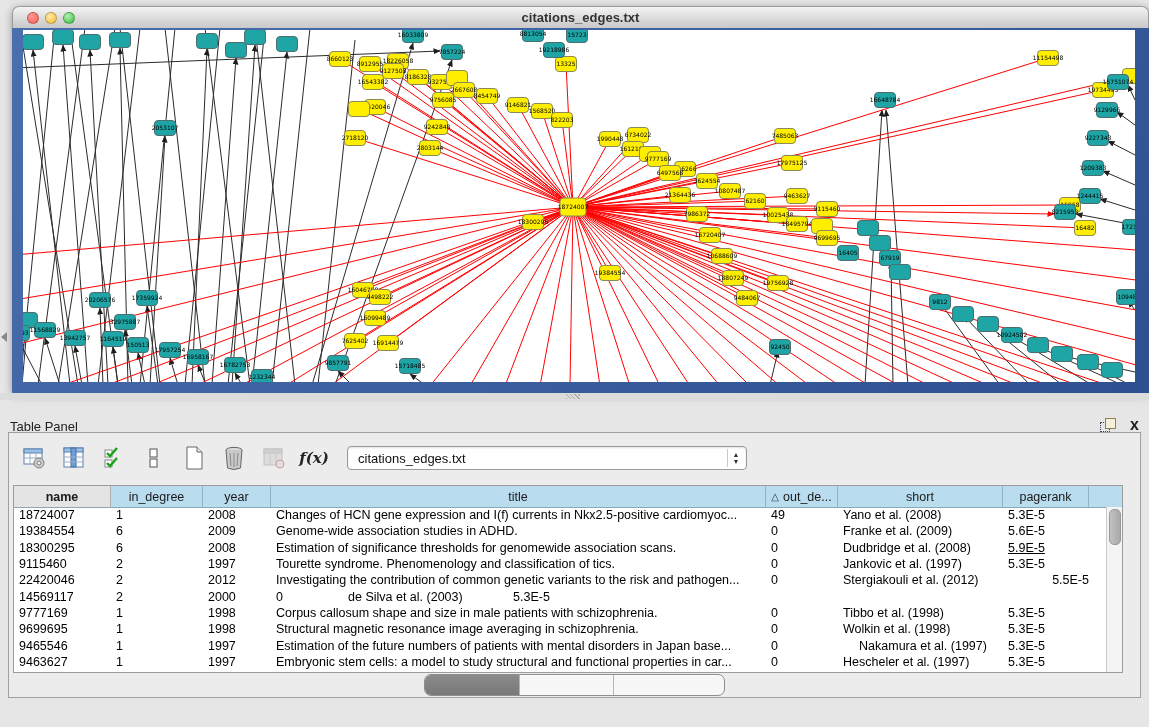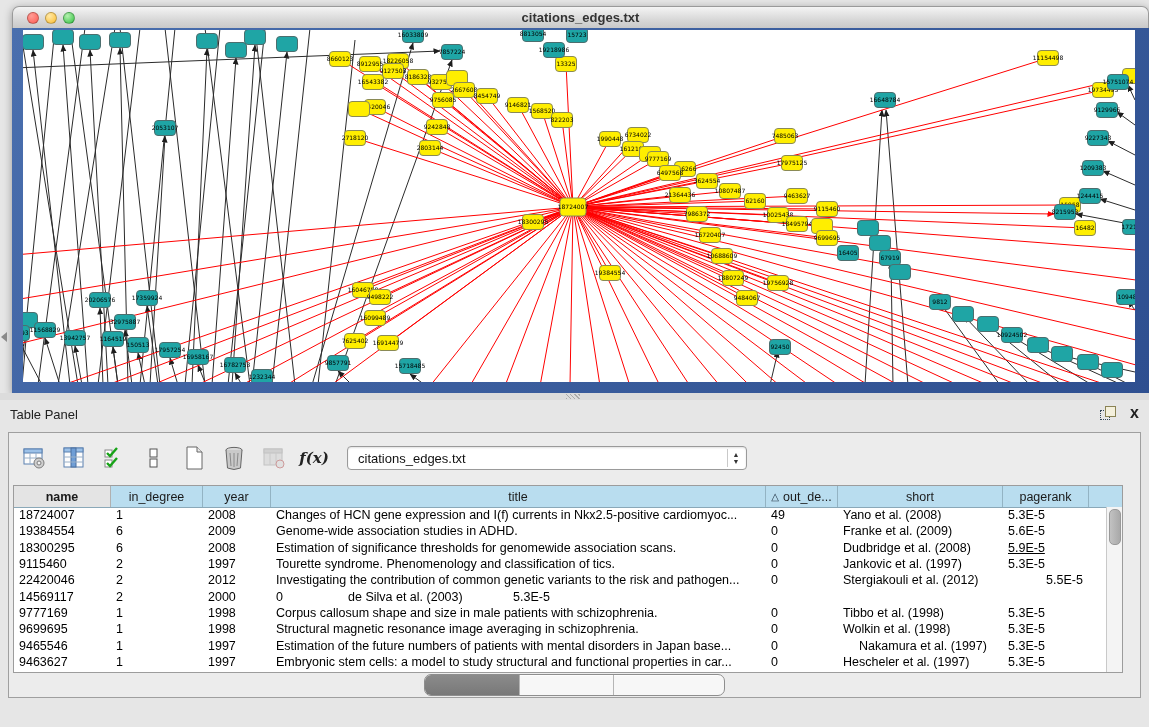--- a/index.html
+++ b/index.html
@@ -21,21 +21,21 @@
 
   
   .notch{position:absolute;left:1px;top:332px;width:0;height:0;border-top:5px solid transparent;border-bottom:5px solid transparent;border-right:6px solid #8a8a8a;}
 
   
   .splitter{position:absolute;left:0;top:393px;width:1149px;height:7px;background:#dcdcdc;}
   .grip{position:absolute;left:566px;top:1px;width:14px;height:5px;
     background:repeating-linear-gradient(45deg,#aaa 0 1px,transparent 1px 3px);}
 
   
-  .panel-header{position:absolute;left:0;top:400px;width:1149px;height:30px;background:#e6e6e6;}
+  .panel-header{position:absolute;left:0;top:412px;width:1149px;height:30px;background:#e6e6e6;}
   .panel-title{position:absolute;left:10px;top:7px;font-size:13px;color:#222;}
   .ph-icons{position:absolute;right:10px;top:6px;display:flex;gap:14px;align-items:center;}
   .float-ico{width:16px;height:14px;position:relative;}
   .float-ico .sq1{position:absolute;left:0;bottom:0;width:8px;height:8px;border:1px dotted #345;}
   .float-ico .sq2{position:absolute;right:0;top:0;width:9px;height:9px;border:1px solid #8a8354;background:#f4f0dc;}
   .close-x{font-size:16px;font-weight:bold;color:#222;line-height:14px;cursor:default;}
 
   .panel-box{position:absolute;left:8px;top:432px;width:1133px;height:266px;background:#ececec;border:1px solid #9f9f9f;box-sizing:border-box;}
 
   
@@ -612,21 +612,21 @@
             <div class="tcell" style="width: 165px; text-align: left;">Jankovic et al. (1997)</div>
             <div class="tcell" style="width: 86px; text-align: left;">5.3E-5</div>
           </div>
           <div class="trow">
             <div class="tcell" style="width: 97px; text-align: left;">22420046</div>
             <div class="tcell" style="width: 92px; text-align: left;">2</div>
             <div class="tcell" style="width: 68px; text-align: left;">2012</div>
             <div class="tcell" style="width: 495px; text-align: left;">Investigating the contribution of common genetic variants to the risk and pathogen...</div>
             <div class="tcell" style="width: 72px; text-align: left;">0</div>
             <div class="tcell" style="width: 165px; text-align: left;">Stergiakouli et al. (2012)</div>
-            <div class="tcell" style="width: 86px; text-align: center; margin-left: 16px;">5.5E-5</div>
+            <div class="tcell" style="width: 86px; text-align: right;">5.5E-5</div>
           </div>
           <div class="trow">
             <div class="tcell" style="width: 97px; text-align: left;">14569117</div>
             <div class="tcell" style="width: 92px; text-align: left;">2</div>
             <div class="tcell" style="width: 68px; text-align: left;">2000</div>
             <div class="tcell" style="width: 72px; text-align: left;">0</div>
             <div class="tcell" style="width: 165px; text-align: left;">de Silva et al. (2003)</div>
             <div class="tcell" style="width: 86px; text-align: left;">5.3E-5</div>
           </div>
           <div class="trow">

